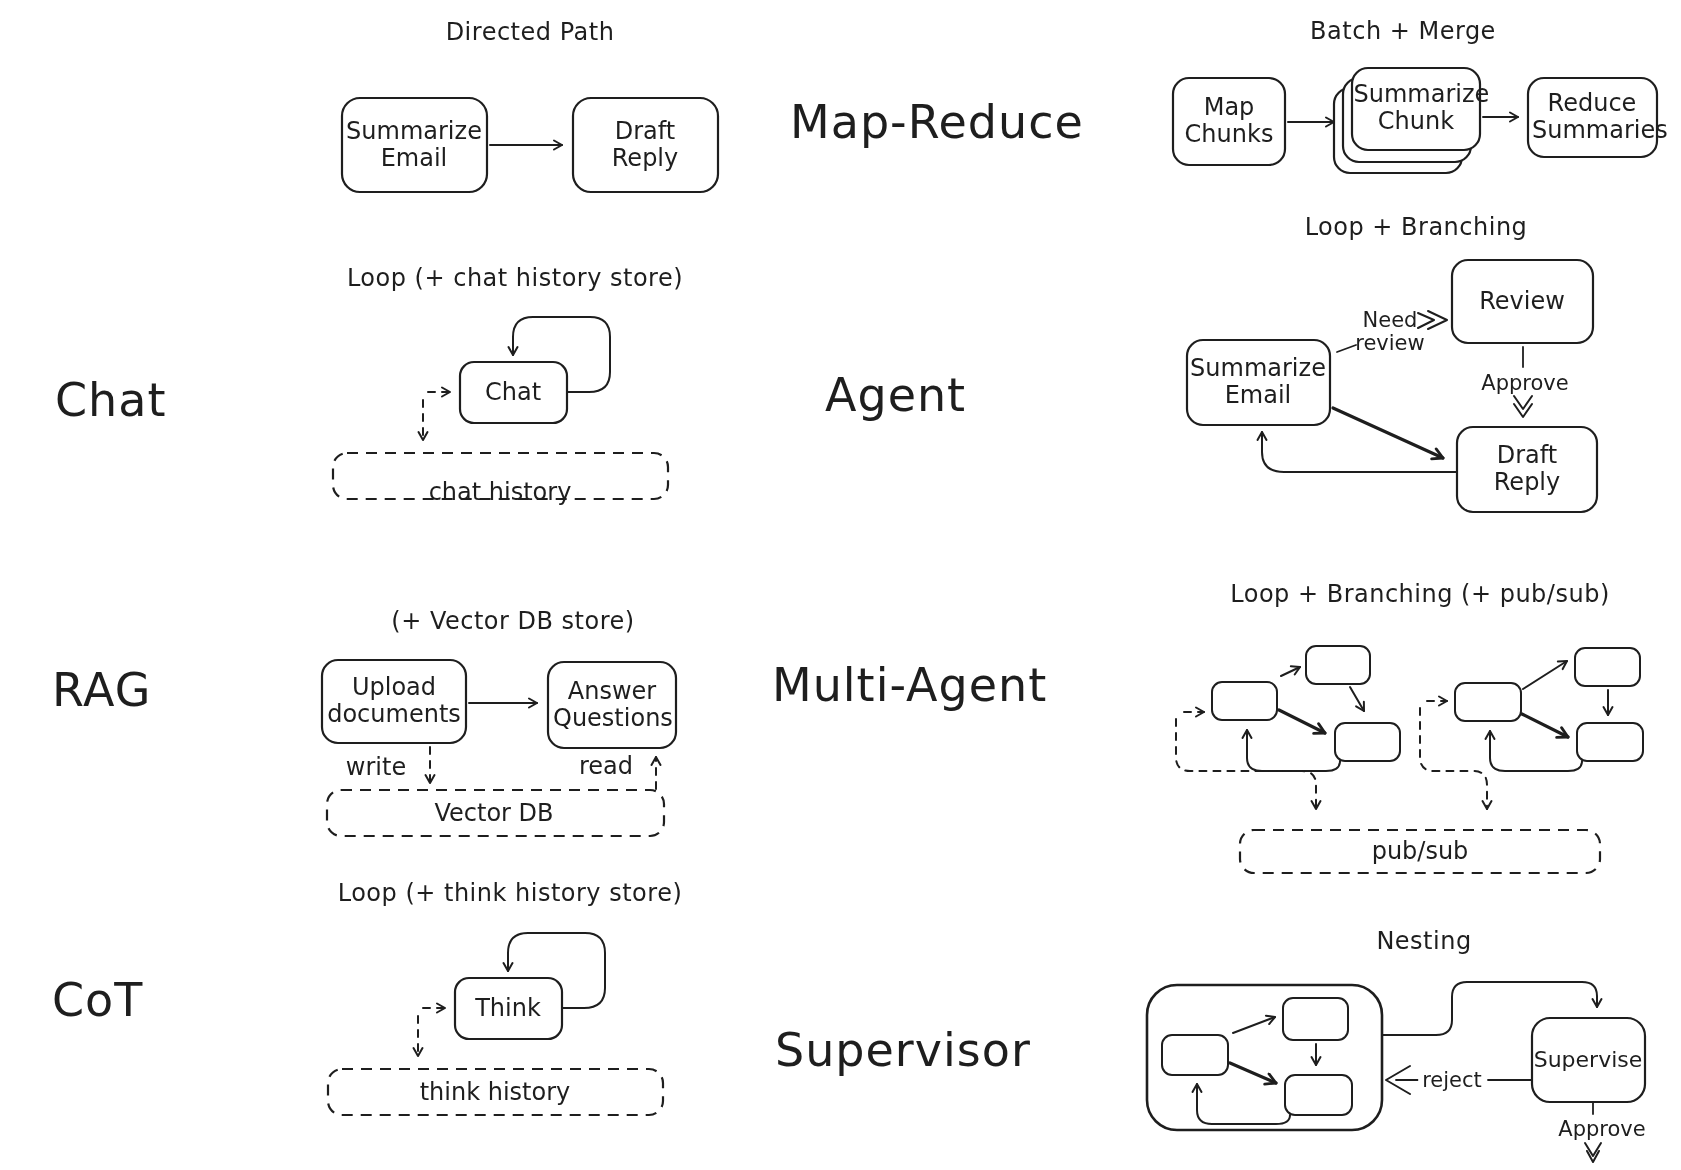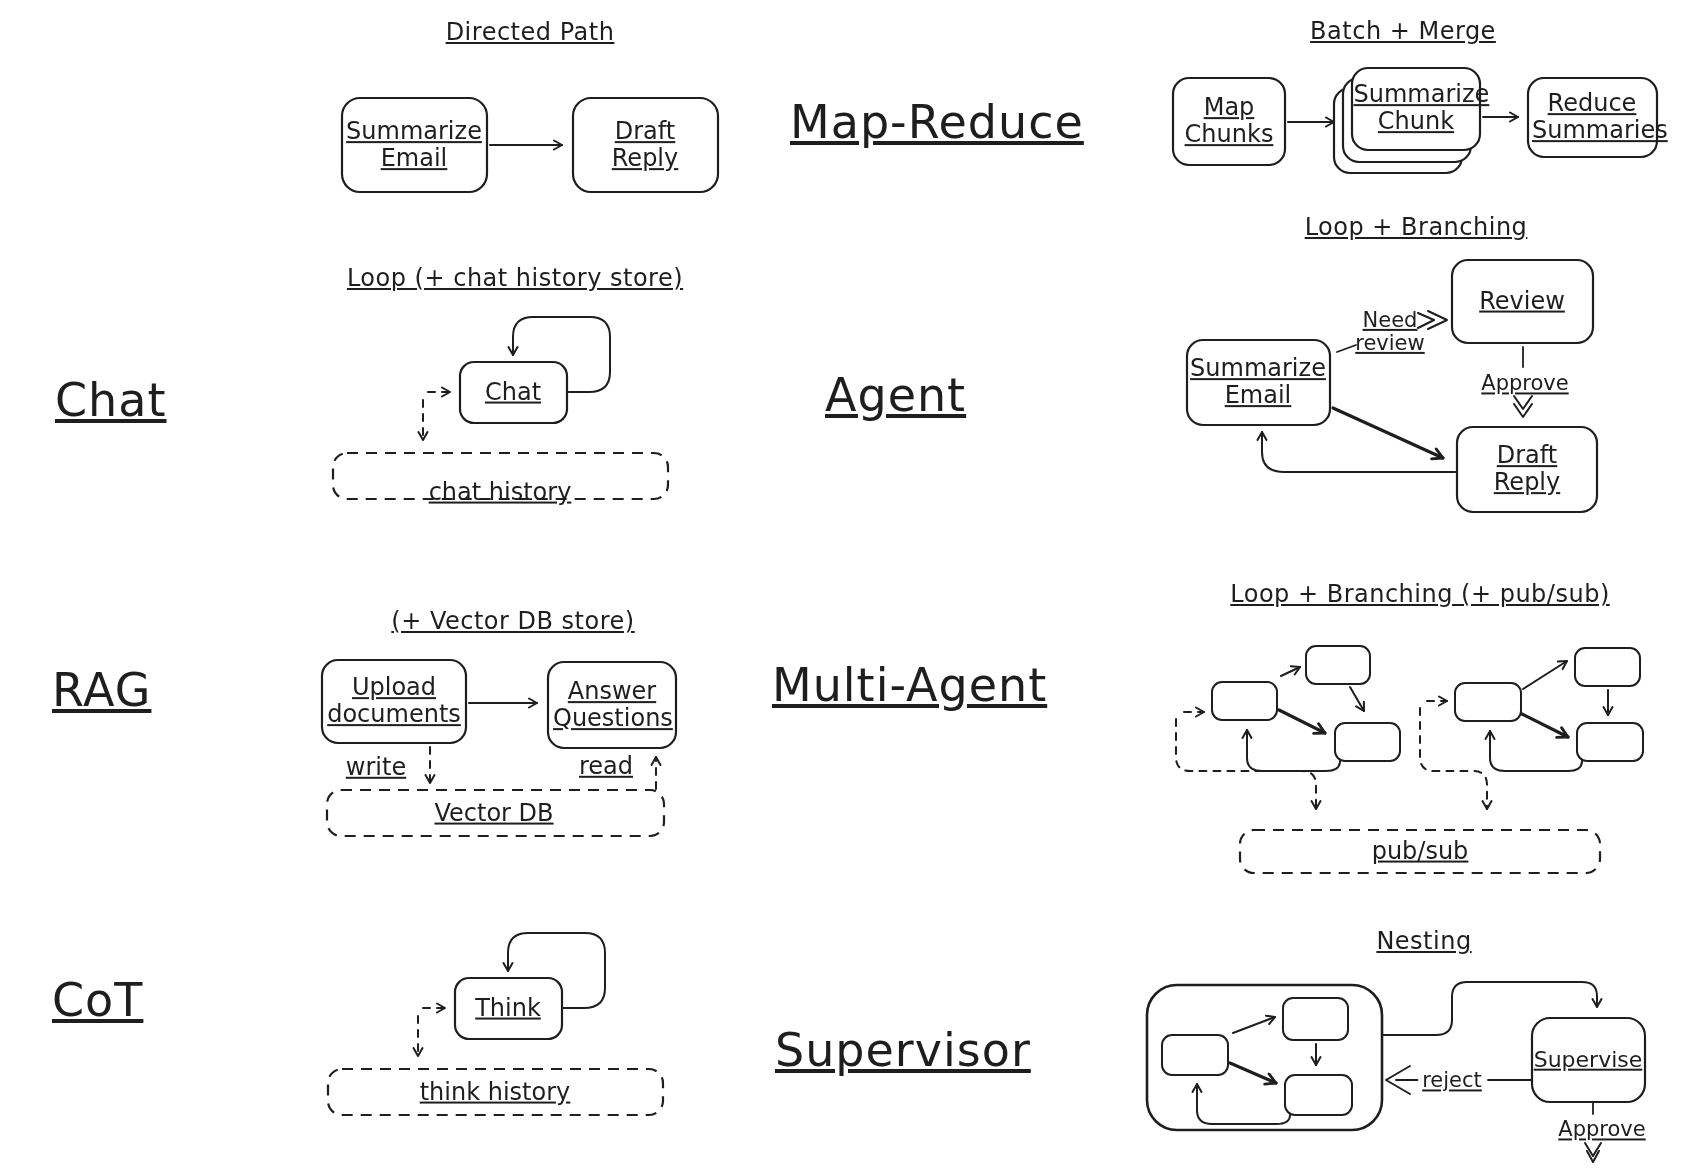--- a/index.html
+++ b/index.html
@@ -8,21 +8,21 @@
   #shapes{position:absolute;left:0;top:0;}
   svg *{vector-effect:none;}
   .box{fill:#ffffff;stroke:#1e1e1e;stroke-width:2.2;}
   .smallbox{fill:#ffffff;stroke:#1e1e1e;stroke-width:2;}
   .container{fill:#ffffff;stroke:#1e1e1e;stroke-width:2.6;}
   .dashbox{fill:#ffffff;stroke:#1e1e1e;stroke-width:2.2;stroke-dasharray:11 8;}
   .edge{fill:none;stroke:#1e1e1e;stroke-width:2;stroke-linecap:round;stroke-linejoin:round;}
   .edge.thick{stroke-width:3.2;}
   .edge.dash{stroke-dasharray:7 7;}
   .edge.thin{stroke-width:1.8;}
-  .txt{position:absolute;transform:translate(-50%,-50%);text-align:center;color:#1e1e1e;text-decoration:underline;}
+  .txt{position:absolute;transform:translate(-50%,-50%);text-align:center;color:#1e1e1e;}
   .txt.anchor-left{transform:translateY(-50%);text-align:left;}
   .sec-label{font-size:46px;letter-spacing:1px;white-space:nowrap;}
   .pattern{font-size:24px;letter-spacing:0.5px;white-space:nowrap;}
   .node-label{font-size:24px;line-height:1.12;}
   .edge-label{font-size:21px;line-height:1.1;}
   .nowrap{white-space:nowrap;}
   .bg-white{background:#ffffff;padding:0 4px;}
 </style>
 </head>
 <body>
@@ -167,20 +167,21 @@
   <div class="txt node-label" style="left:612px;top:705px;width:118px">Answer Questions</div>
   <div class="txt edge-label nowrap" style="left:376px;top:767px;font-size:24px">write</div>
   <div class="txt edge-label nowrap" style="left:606px;top:766px;font-size:24px">read</div>
   <div class="txt node-label nowrap" style="left:494px;top:813px">Vector DB</div>
 
   <div class="txt pattern" style="left:1420px;top:594px">Loop + Branching (+ pub/sub)</div>
   <div class="txt anchor-left sec-label" style="left:772px;top:685px">Multi-Agent</div>
   <div class="txt node-label nowrap" style="left:1420px;top:851px">pub/sub</div>
 
   <div class="txt anchor-left sec-label" style="left:52px;top:1000px">CoT</div>
+  <div class="txt pattern" style="left:510px;top:893px">Loop (+ think history store)</div>
   <div class="txt node-label nowrap" style="left:508px;top:1008px">Think</div>
   <div class="txt node-label nowrap" style="left:495px;top:1092px">think history</div>
 
   <div class="txt anchor-left sec-label" style="left:775px;top:1050px">Supervisor</div>
   <div class="txt pattern" style="left:1424px;top:941px">Nesting</div>
   <div class="txt node-label nowrap" style="left:1588px;top:1060px;font-size:22px">Supervise</div>
   <div class="txt edge-label nowrap bg-white" style="left:1452px;top:1081px">reject</div>
   <div class="txt edge-label nowrap" style="left:1602px;top:1130px">Approve</div>
 
 </div>

